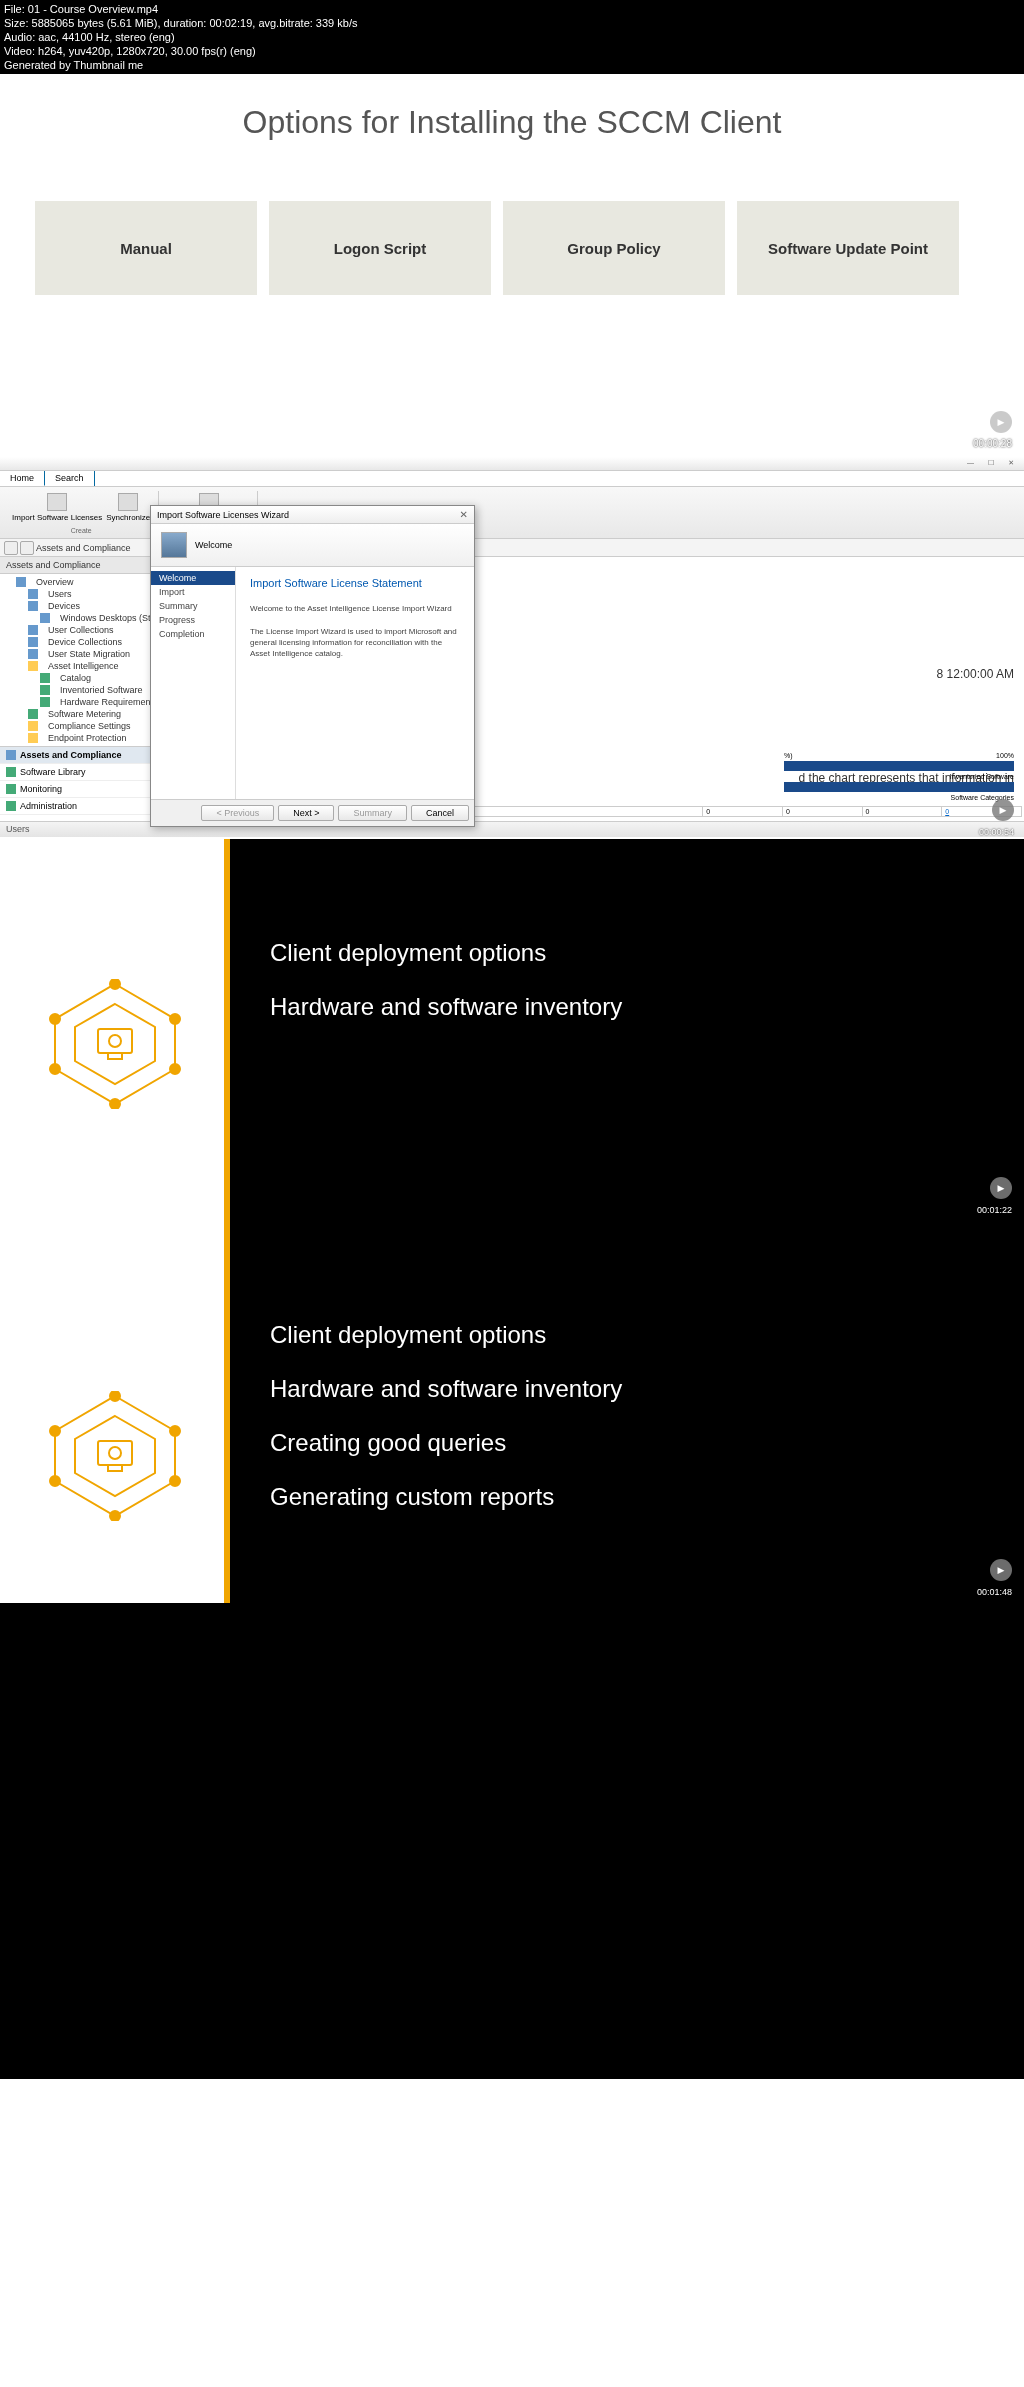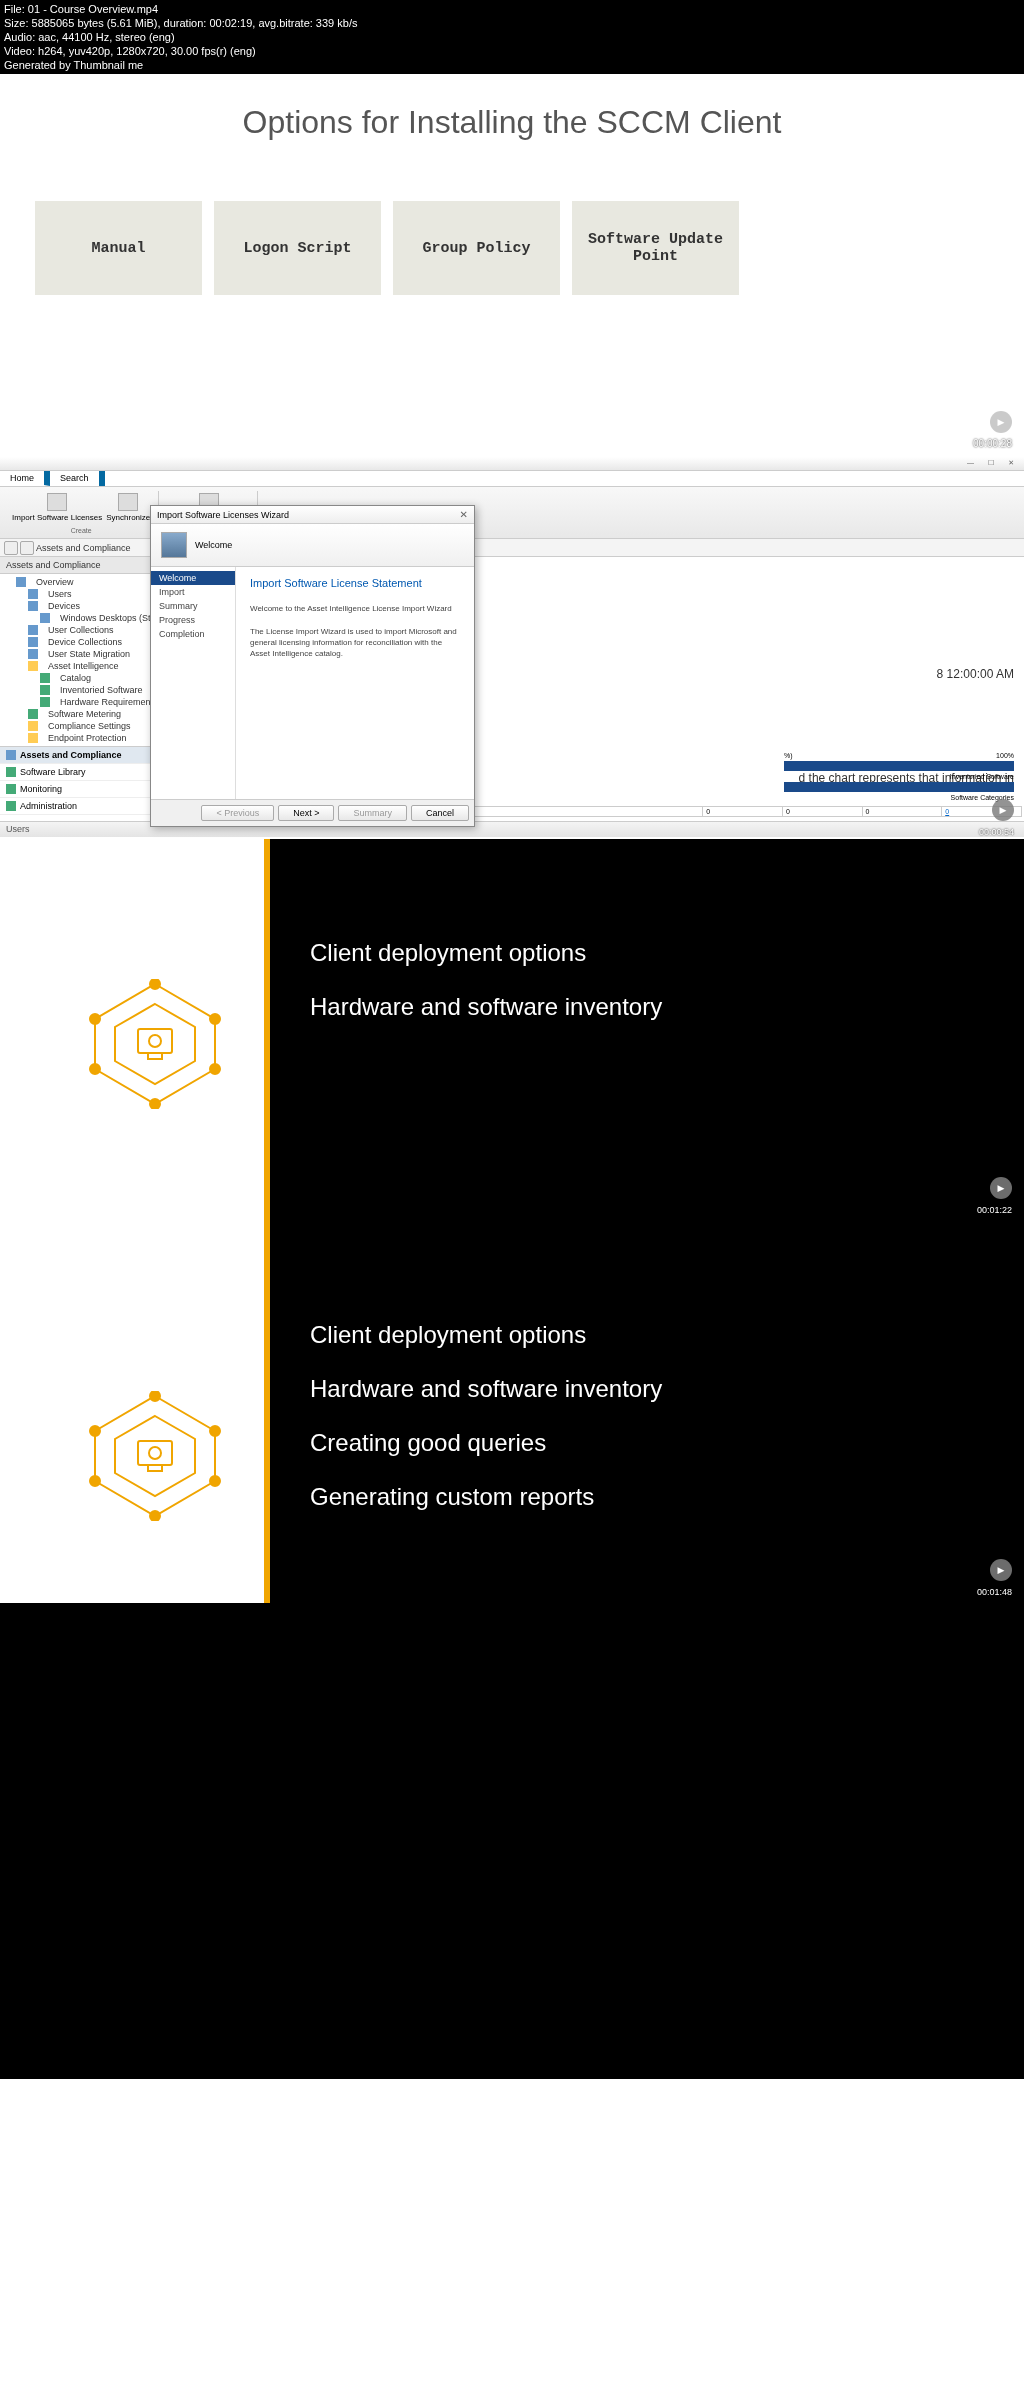--- a/index.html
+++ b/index.html
@@ -5,31 +5,31 @@
 * { margin: 0; padding: 0; box-sizing: border-box; font-family: Arial, sans-serif; }
 body { width: 1024px; background: #fff; }
 
 
 .file-info { background: #000; color: #fff; padding: 2px 4px; font-size: 11px; line-height: 14px; }
 
 
 .slide1 { background: #fff; padding: 30px 35px 60px; position: relative; height: 383px; }
 .slide1-title { text-align: center; font-size: 32px; color: #555; font-weight: 300; margin-bottom: 60px; }
 .option-grid { display: flex; flex-wrap: wrap; gap: 12px; }
-.option-box { width: 167px; height: 94px; background: #e8e8e0; display: flex; align-items: center; justify-content: center; font-size: 15px; color: #333; font-weight: bold; text-align: center; padding: 10px; font-family: Liberation Mono, monospace; }
+.option-box { width: 222px; height: 94px; background: #e8e8e0; display: flex; align-items: center; justify-content: center; font-size: 15px; color: #333; font-weight: bold; text-align: center; padding: 10px; }
 .timestamp1 { position: absolute; bottom: 8px; right: 12px; color: #fff; font-size: 10px; text-shadow: 0 0 2px #000; }
 .play-icon1 { position: absolute; bottom: 24px; right: 12px; width: 22px; height: 22px; border-radius: 50%; background: rgba(180,180,180,0.7); display: flex; align-items: center; justify-content: center; }
 .play-icon1::after { content: "▶"; font-size: 9px; color: #fff; }
 
 
 .slide2 { height: 382px; background: #fff; position: relative; font-size: 9px; overflow: hidden; }
 .titlebar { height: 14px; background: linear-gradient(#fff,#e8e8e8); border-bottom: 1px solid #ccc; position: relative; }
 .titlebar .wincontrols { position: absolute; right: 4px; top: 2px; color: #666; font-size: 7px; letter-spacing: 6px; }
 .tabs { display: flex; background: #fff; border-bottom: 1px solid #ccc; height: 16px; }
-.tab { padding: 2px 10px; font-size: 9px; border-right: 6px solid #0369a1; }
+.tab { padding: 2px 10px; font-size: 9px; border-right: 1px solid #0369a1; }
 .tab.active { background: #fff; border-bottom: 1px solid #fff; }
 .ribbon { height: 52px; background: linear-gradient(#f8f8f8,#e8e8e8); display: flex; padding: 4px; border-bottom: 1px solid #ccc; gap: 2px; }
 .ribbon-group { display: flex; flex-direction: column; align-items: center; border-right: 1px solid #ccc; padding: 0 6px; }
 .ribbon-btn { display: flex; flex-direction: column; align-items: center; font-size: 8px; text-align: center; line-height: 9px; padding: 2px; }
 .ribbon-icon { width: 20px; height: 18px; background: #ddd; margin-bottom: 2px; border: 1px solid #aaa; }
 .ribbon-label { font-size: 7px; color: #666; margin-top: auto; }
 .breadcrumb { height: 18px; background: #f4f4f4; border-bottom: 1px solid #ccc; display: flex; align-items: center; padding: 0 4px; font-size: 9px; color: #333; }
 .bc-btn { width: 14px; height: 14px; border: 1px solid #aaa; background: #eee; margin-right: 2px; border-radius: 2px; }
 .main-area { display: flex; height: 264px; }
 .sidebar { width: 180px; background: #fff; border-right: 1px solid #ccc; font-size: 9px; overflow: hidden; }
@@ -68,21 +68,21 @@
 .table-frag td { border: 1px solid #ccc; padding: 1px 3px; }
 .table-link { color: #06c; text-decoration: underline; }
 .chart-area { position: absolute; right: 10px; bottom: 20px; width: 230px; font-size: 7px; }
 .chart-bar { height: 10px; background: #1a4a8a; margin: 2px 0; }
 .statusbar { height: 16px; background: linear-gradient(#f4f4f4,#e4e4e4); border-top: 1px solid #ccc; padding: 2px 6px; font-size: 9px; color: #555; }
 .timestamp2 { position: absolute; bottom: 2px; right: 10px; color: #fff; font-size: 9px; text-shadow: 0 0 2px #000; z-index: 20; }
 .play-icon2 { position: absolute; bottom: 18px; right: 10px; width: 22px; height: 22px; border-radius: 50%; background: rgba(120,120,120,0.8); z-index: 20; display: flex; align-items: center; justify-content: center; }
 .play-icon2::after { content: "▶"; font-size: 9px; color: #fff; }
 
 
-.bullet-slide { height: 382px; display: flex; position: relative; margin-left: 40px; }
+.bullet-slide { height: 382px; display: flex; position: relative; }
 .left-pattern { width: 224px; background: #fff; position: relative; overflow: hidden; }
 .hex-deco { position: absolute; left: 40px; top: 140px; width: 150px; height: 130px; }
 .right-black { flex: 1; background: #000; padding: 100px 40px 40px; border-left: 6px solid #f0a500; }
 .bullet { color: #fff; font-size: 24px; margin-bottom: 26px; font-weight: 300; }
 .ts-overlay { position: absolute; bottom: 6px; right: 12px; color: #fff; font-size: 9px; }
 .play-overlay { position: absolute; bottom: 22px; right: 12px; width: 22px; height: 22px; border-radius: 50%; background: rgba(180,180,180,0.6); display: flex; align-items: center; justify-content: center; }
 .play-overlay::after { content: "▶"; font-size: 9px; color: #fff; }
 
 
 .footer { height: 476px; background: #000; }

